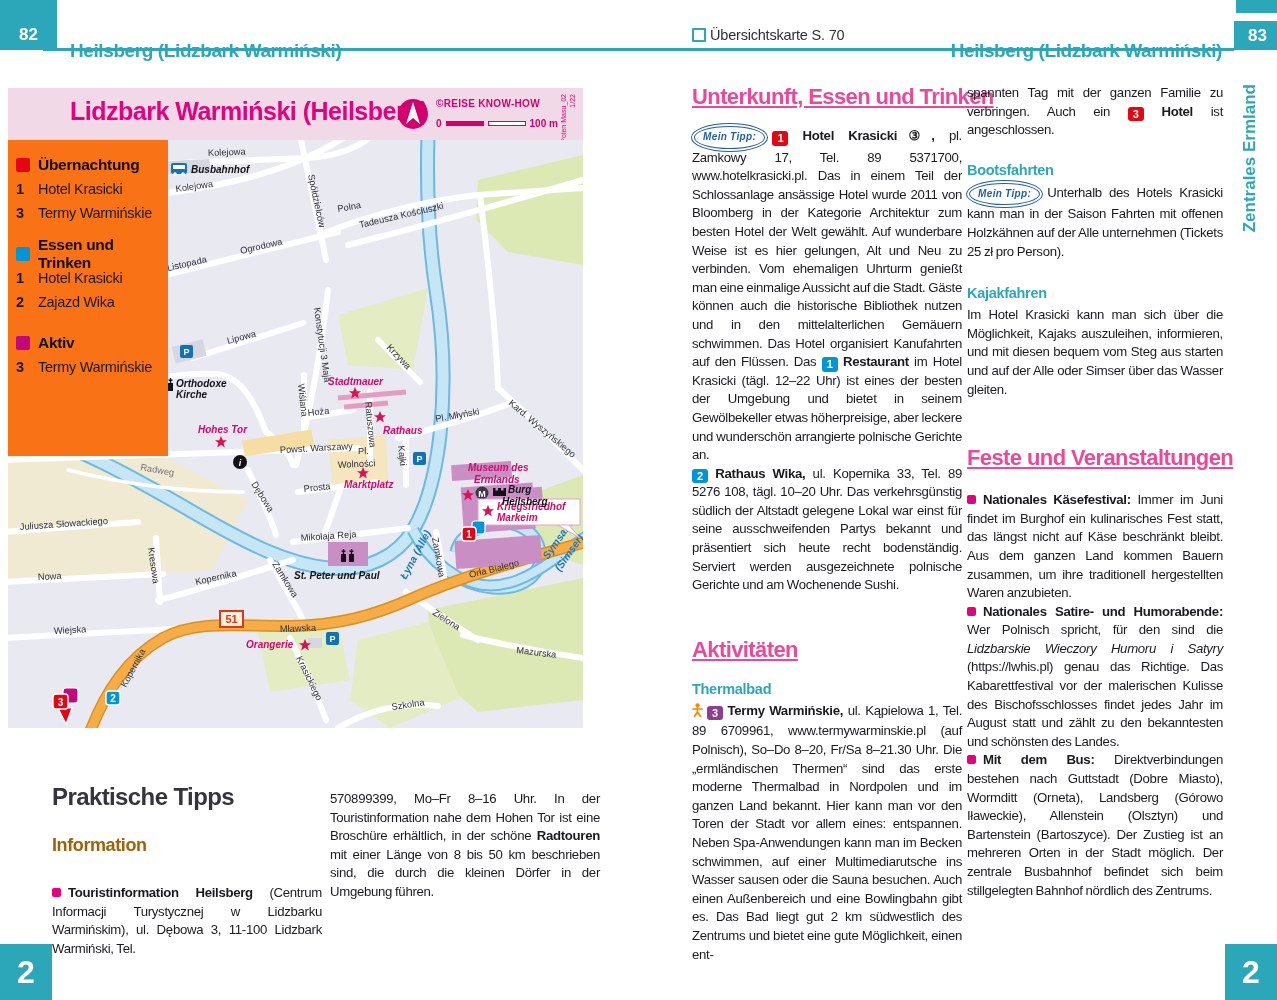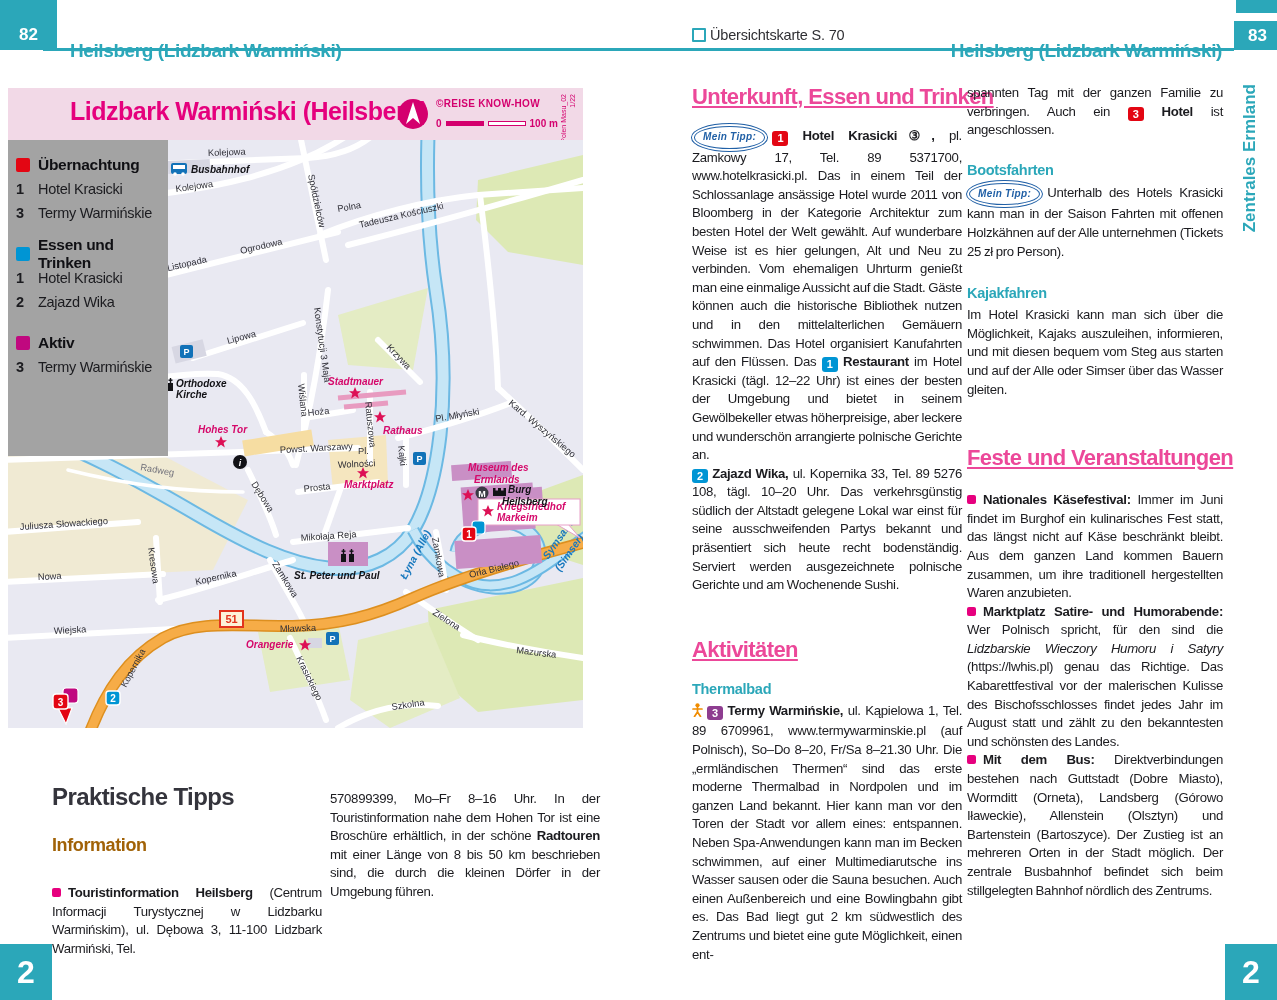--- a/index.html
+++ b/index.html
@@ -33,21 +33,21 @@
               text-transform:uppercase;letter-spacing:.3px;white-space:nowrap;}
   #scalebar{position:absolute;left:428px;top:30px;display:flex;align-items:center;gap:4px;
             font-size:10px;font-weight:bold;color:#d4006e;}
   #scalebar .b1{width:38px;height:5px;background:#d4006e;}
   #scalebar .b2{width:38px;height:5px;background:#fff;border:1px solid #d4006e;box-sizing:border-box;}
   .edition{position:absolute;writing-mode:vertical-rl;transform:rotate(180deg);
            font-size:7px;color:#d4006e;white-space:nowrap;}
   #ed1{left:552px;top:6px;} #ed2{left:561px;top:6px;}
   #map-svg{position:absolute;left:0;top:52px;}
   
-  #legend{position:absolute;left:0;top:52px;width:160px;height:316px;background:#a3a3a3;
+  #legend{position:absolute;left:0;top:52px;width:160px;height:316px;background:#f97316;
           box-sizing:border-box;padding:13px 8px 0 8px;}
   .leg-h{display:flex;align-items:center;gap:8px;font-weight:bold;font-size:15.5px;color:#101014;
          height:24px;letter-spacing:-0.3px;}
   .leg-sq{width:14px;height:14px;border-radius:2px;flex:none;}
   .leg-i{display:flex;gap:9px;font-size:14.5px;height:24px;align-items:center;letter-spacing:-0.3px;}
   .leg-i b{width:13px;text-align:left;flex:none;}
   .leg-gap{height:17px;}
   
   .ms{font-size:9.3px;fill:#2e2e36;}
   .ms-g{font-size:9.3px;fill:#73737c;}
@@ -399,21 +399,21 @@
       <span>570899399, Mo–Fr 8–16 Uhr. In der Touristinformation nahe dem Hohen Tor ist eine Broschüre erhältlich, in der schöne</span> <b>Radtouren</b> <span>mit einer Länge von 8 bis 50 km beschrieben sind, die durch die kleinen Dörfer in der Umgebung führen.</span>
     </div>
   </div>
 
   <div id="rcol1" class="col">
     <div class="h2g">Unterkunft, Essen und Trinken</div>
     <div class="body-t">
       <span class="tipp">Mein Tipp:</span><span class="badge red">1</span> <b>Hotel Krasicki③,</b> <span>pl. Zamkowy 17, Tel. 89 5371700, www.hotelkrasicki.pl. Das in einem Teil der Schlossanlage ansässige Hotel wurde 2011 von Bloomberg in der Kategorie Architektur zum besten Hotel der Welt gewählt. Auf wunderbare Weise ist es hier gelungen, Alt und Neu zu verbinden. Vom ehemaligen Uhrturm genießt man eine einmalige Aussicht auf die Stadt. Gäste können auch die historische Bibliothek nutzen und in den mittelalterlichen Gemäuern schwimmen. Das Hotel organisiert Kanufahrten auf den Flüssen. Das</span> <span class="badge blue">1</span> <b>Restaurant</b> <span>im Hotel Krasicki (tägl. 12–22 Uhr) ist eines der besten der Umgebung und bietet in seinem Gewölbekeller etwas höherpreisige, aber leckere und wunderschön arrangierte polnische Gerichte an.</span>
     </div>
     <div class="body-t">
-      <span class="badge blue">2</span> <b>Zajazd Wika,</b> <span>ul. Kopernika 33, Tel. 89 5276 108, tägl. 10–20 Uhr. Das verkehrsgünstig südlich der Altstadt gelegene Lokal war einst für seine ausschweifenden Partys bekannt und präsentiert sich heute recht bodenständig. Serviert werden ausgezeichnete polnische Gerichte und am Wochenende Sushi.</span>
+      <span class="badge blue">2</span> <b>Rathaus Wika,</b> <span>ul. Kopernika 33, Tel. 89 5276 108, tägl. 10–20 Uhr. Das verkehrsgünstig südlich der Altstadt gelegene Lokal war einst für seine ausschweifenden Partys bekannt und präsentiert sich heute recht bodenständig. Serviert werden ausgezeichnete polnische Gerichte und am Wochenende Sushi.</span>
     </div>
     <div class="h2g" style="margin:42px 0 18px 0;">Aktivitäten</div>
     <div class="h3t">Thermalbad</div>
     <div class="body-t">
       <span class="person-ico"><svg width="11" height="14" viewBox="0 0 11 14">
             <circle cx="5.5" cy="2.3" r="2.1" fill="#f08c00"></circle>
             <path d="M5.5 4.5 L5.5 9 M1 6 L10 6 M5.5 9 L2.5 13.5 M5.5 9 L8.5 13.5" stroke="#f08c00" stroke-width="1.7" fill="none" stroke-linecap="round"></path>
           </svg></span><span class="badge purple">3</span> <b>Termy Warmińskie,</b> <span>ul. Kąpielowa 1, Tel. 89 6709961, www.termywarminskie.pl (auf Polnisch), So–Do 8–20, Fr/Sa 8–21.30 Uhr. Die „ermländischen Thermen“ sind das erste moderne Thermalbad in Nordpolen und im ganzen Land bekannt. Hier kann man vor den Toren der Stadt vor allem eines: entspannen. Neben Spa-Anwendungen kann man im Becken schwimmen, auf einer Multimediarutsche ins Wasser sausen oder die Sauna besuchen. Auch einen Außenbereich und eine Bowlingbahn gibt es. Das Bad liegt gut 2 km südwestlich des Zentrums und bietet eine gute Möglichkeit, einen ent-</span>
     </div>
   </div>
@@ -426,20 +426,20 @@
     <div class="body-t">
       <span class="tipp">Mein Tipp:</span><span>Unterhalb des Hotels Krasicki kann man in der Saison Fahrten mit offenen Holzkähnen auf der Alle unternehmen (Tickets 25 zł pro Person).</span>
     </div>
     <div class="h3t" style="margin-top:24px;">Kajakfahren</div>
     <div class="body-t">Im Hotel Krasicki kann man sich über die Möglichkeit, Kajaks auszuleihen, informieren, und mit diesen bequem vom Steg aus starten und auf der Alle oder Simser über das Wasser gleiten.</div>
     <div class="h2g" style="margin:46px 0 20px 0;">Feste und Veranstaltungen</div>
     <div class="body-t">
       <span class="bullet"></span><b>Nationales Käsefestival:</b> <span>Immer im Juni findet im Burghof ein kulinarisches Fest statt, das längst nicht auf Käse beschränkt bleibt. Aus dem ganzen Land kommen Bauern zusammen, um ihre traditionell hergestellten Waren anzubieten.</span>
     </div>
     <div class="body-t">
-      <span class="bullet"></span><b>Marktplatz Satire- und Humorabende:</b> <span>Wer Polnisch spricht, für den sind die</span> <i>Lidzbarskie Wieczory Humoru i Satyry</i> <span>(https://lwhis.pl) genau das Richtige. Das Kabarettfestival vor der malerischen Kulisse des Bischofsschlosses findet jedes Jahr im August statt und zählt zu den bekanntesten und schönsten des Landes.</span>
+      <span class="bullet"></span><b>Nationales Satire- und Humorabende:</b> <span>Wer Polnisch spricht, für den sind die</span> <i>Lidzbarskie Wieczory Humoru i Satyry</i> <span>(https://lwhis.pl) genau das Richtige. Das Kabarettfestival vor der malerischen Kulisse des Bischofsschlosses findet jedes Jahr im August statt und zählt zu den bekanntesten und schönsten des Landes.</span>
     </div>
     <div class="body-t">
       <span class="bullet"></span><b>Mit dem Bus:</b> <span>Direktverbindungen bestehen nach Guttstadt (Dobre Miasto), Wormditt (Orneta), Landsberg (Górowo Iławeckie), Allenstein (Olsztyn) und Bartenstein (Bartoszyce). Der Zustieg ist an mehreren Orten in der Stadt möglich. Der zentrale Busbahnhof befindet sich beim stillgelegten Bahnhof nördlich des Zentrums.</span>
     </div>
   </div>
 
 </div>
 
 </body></html>

